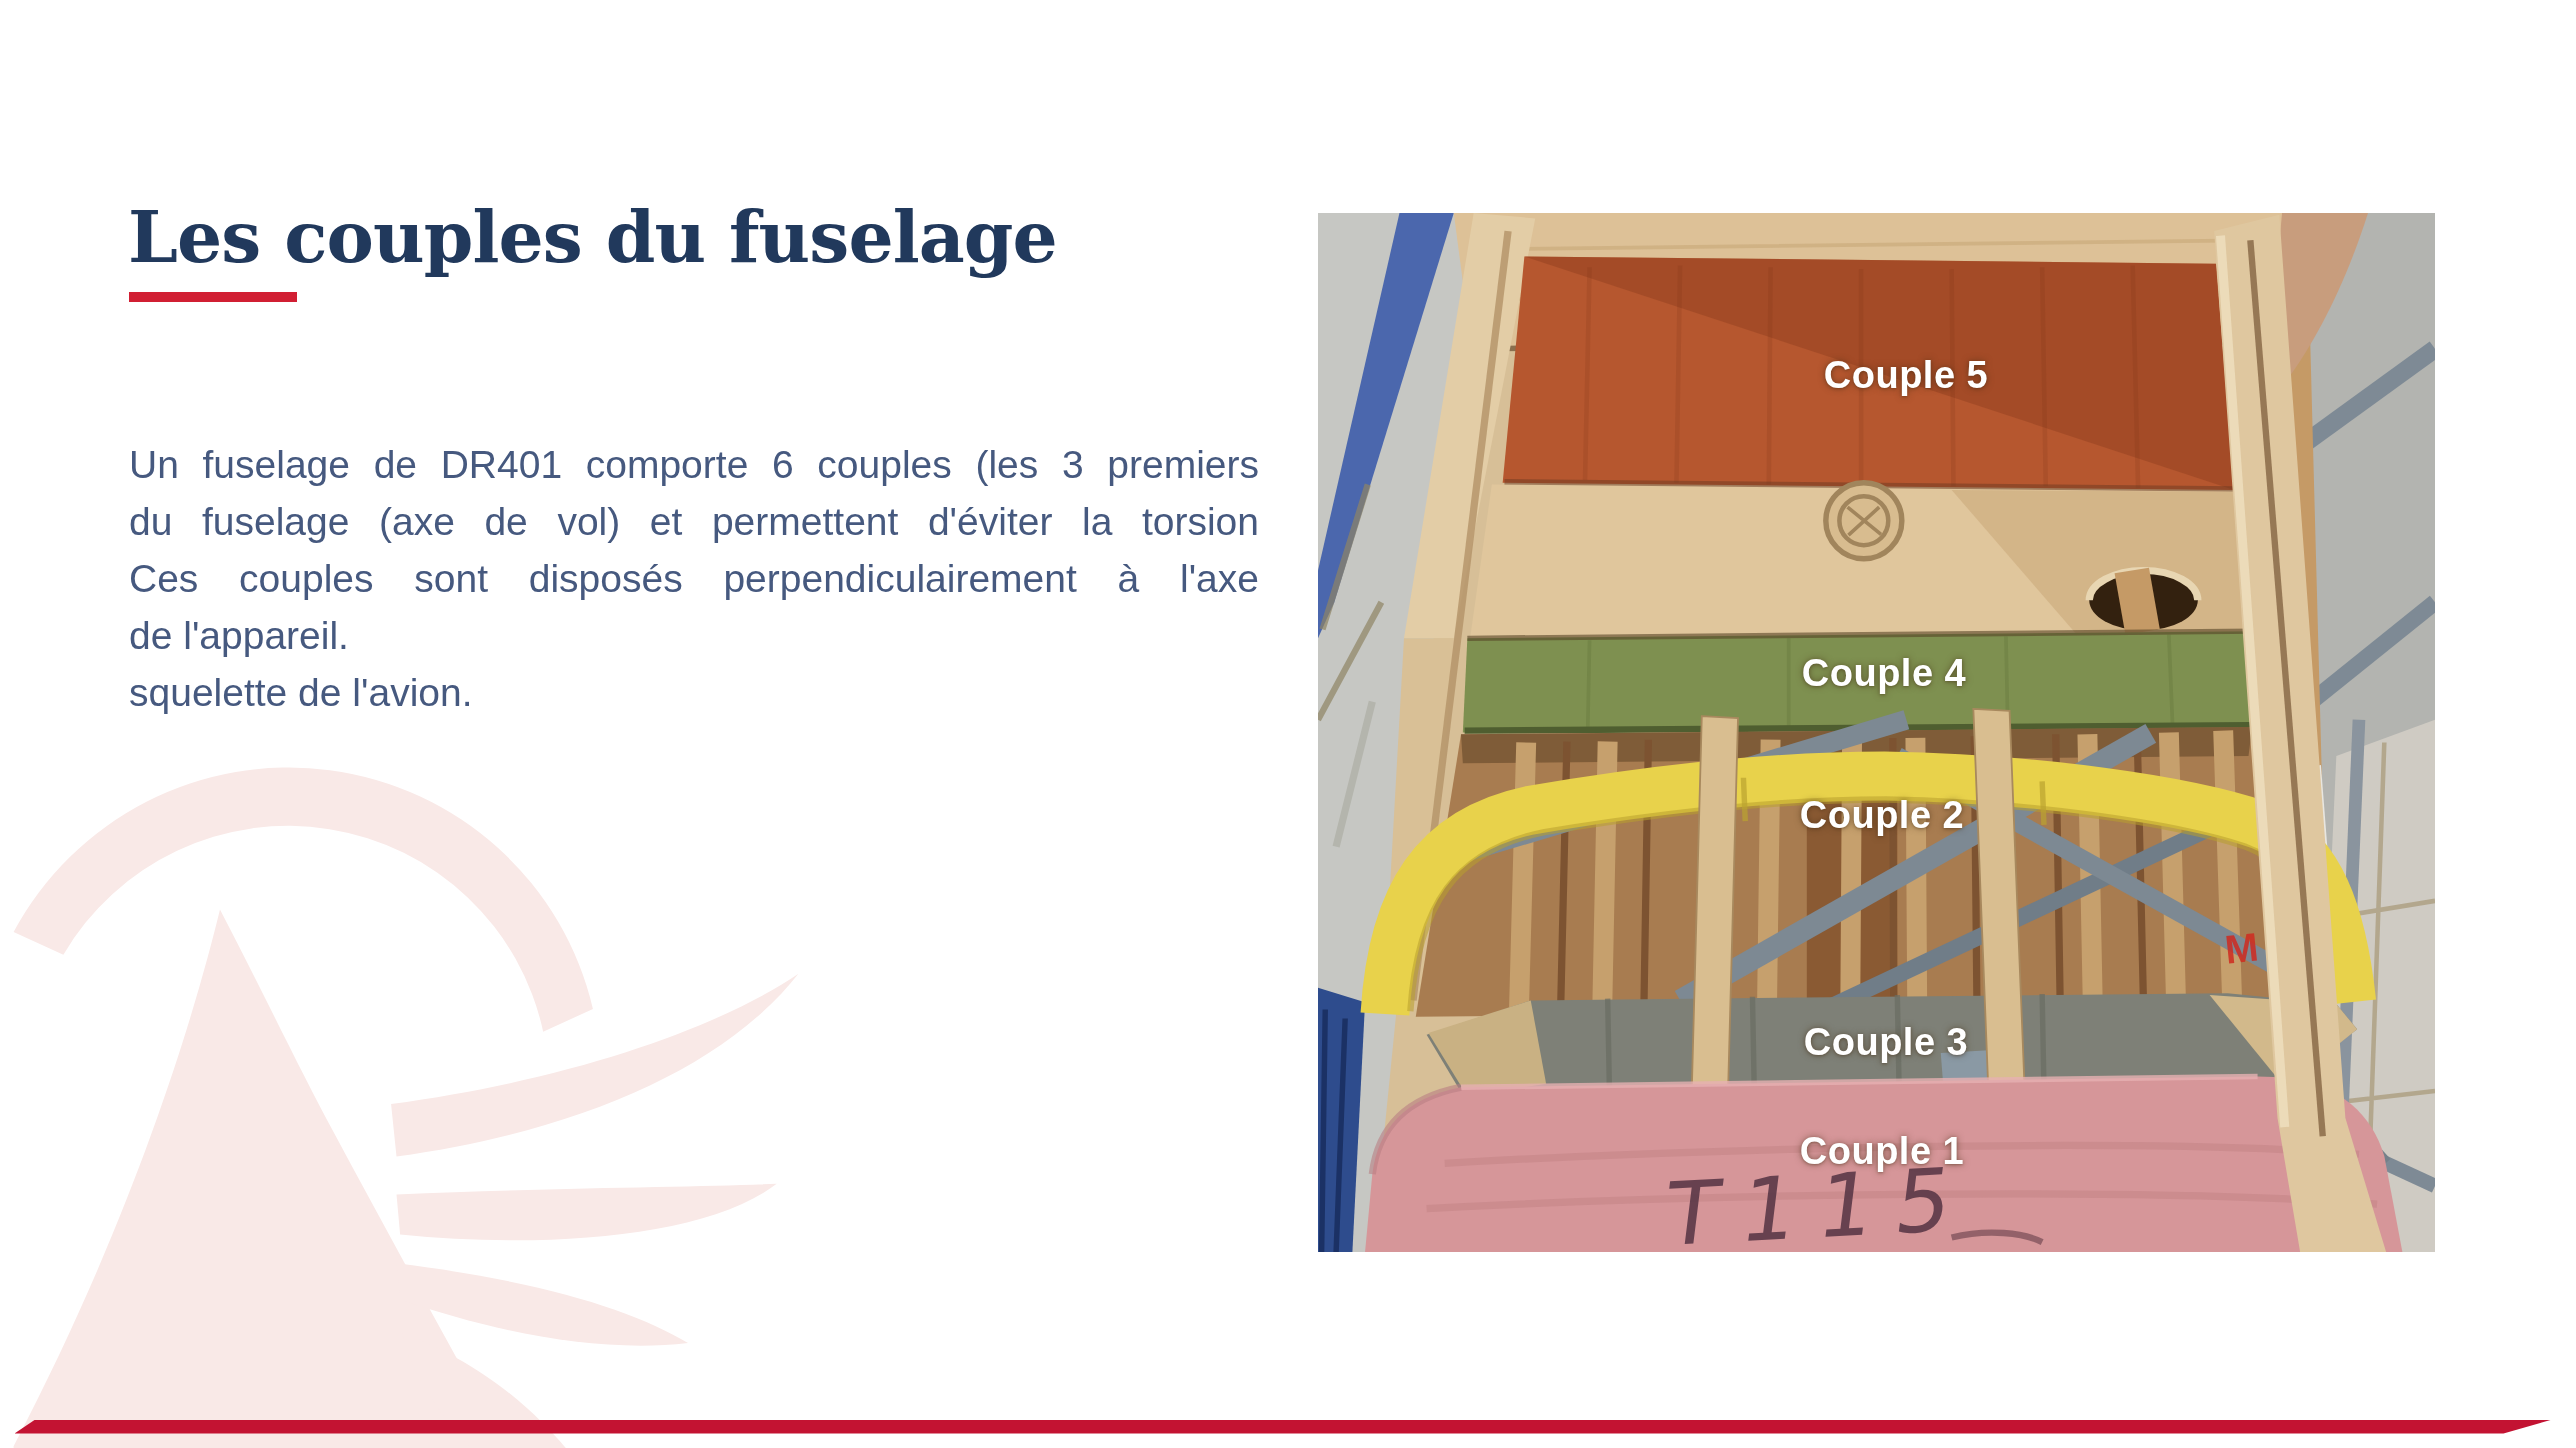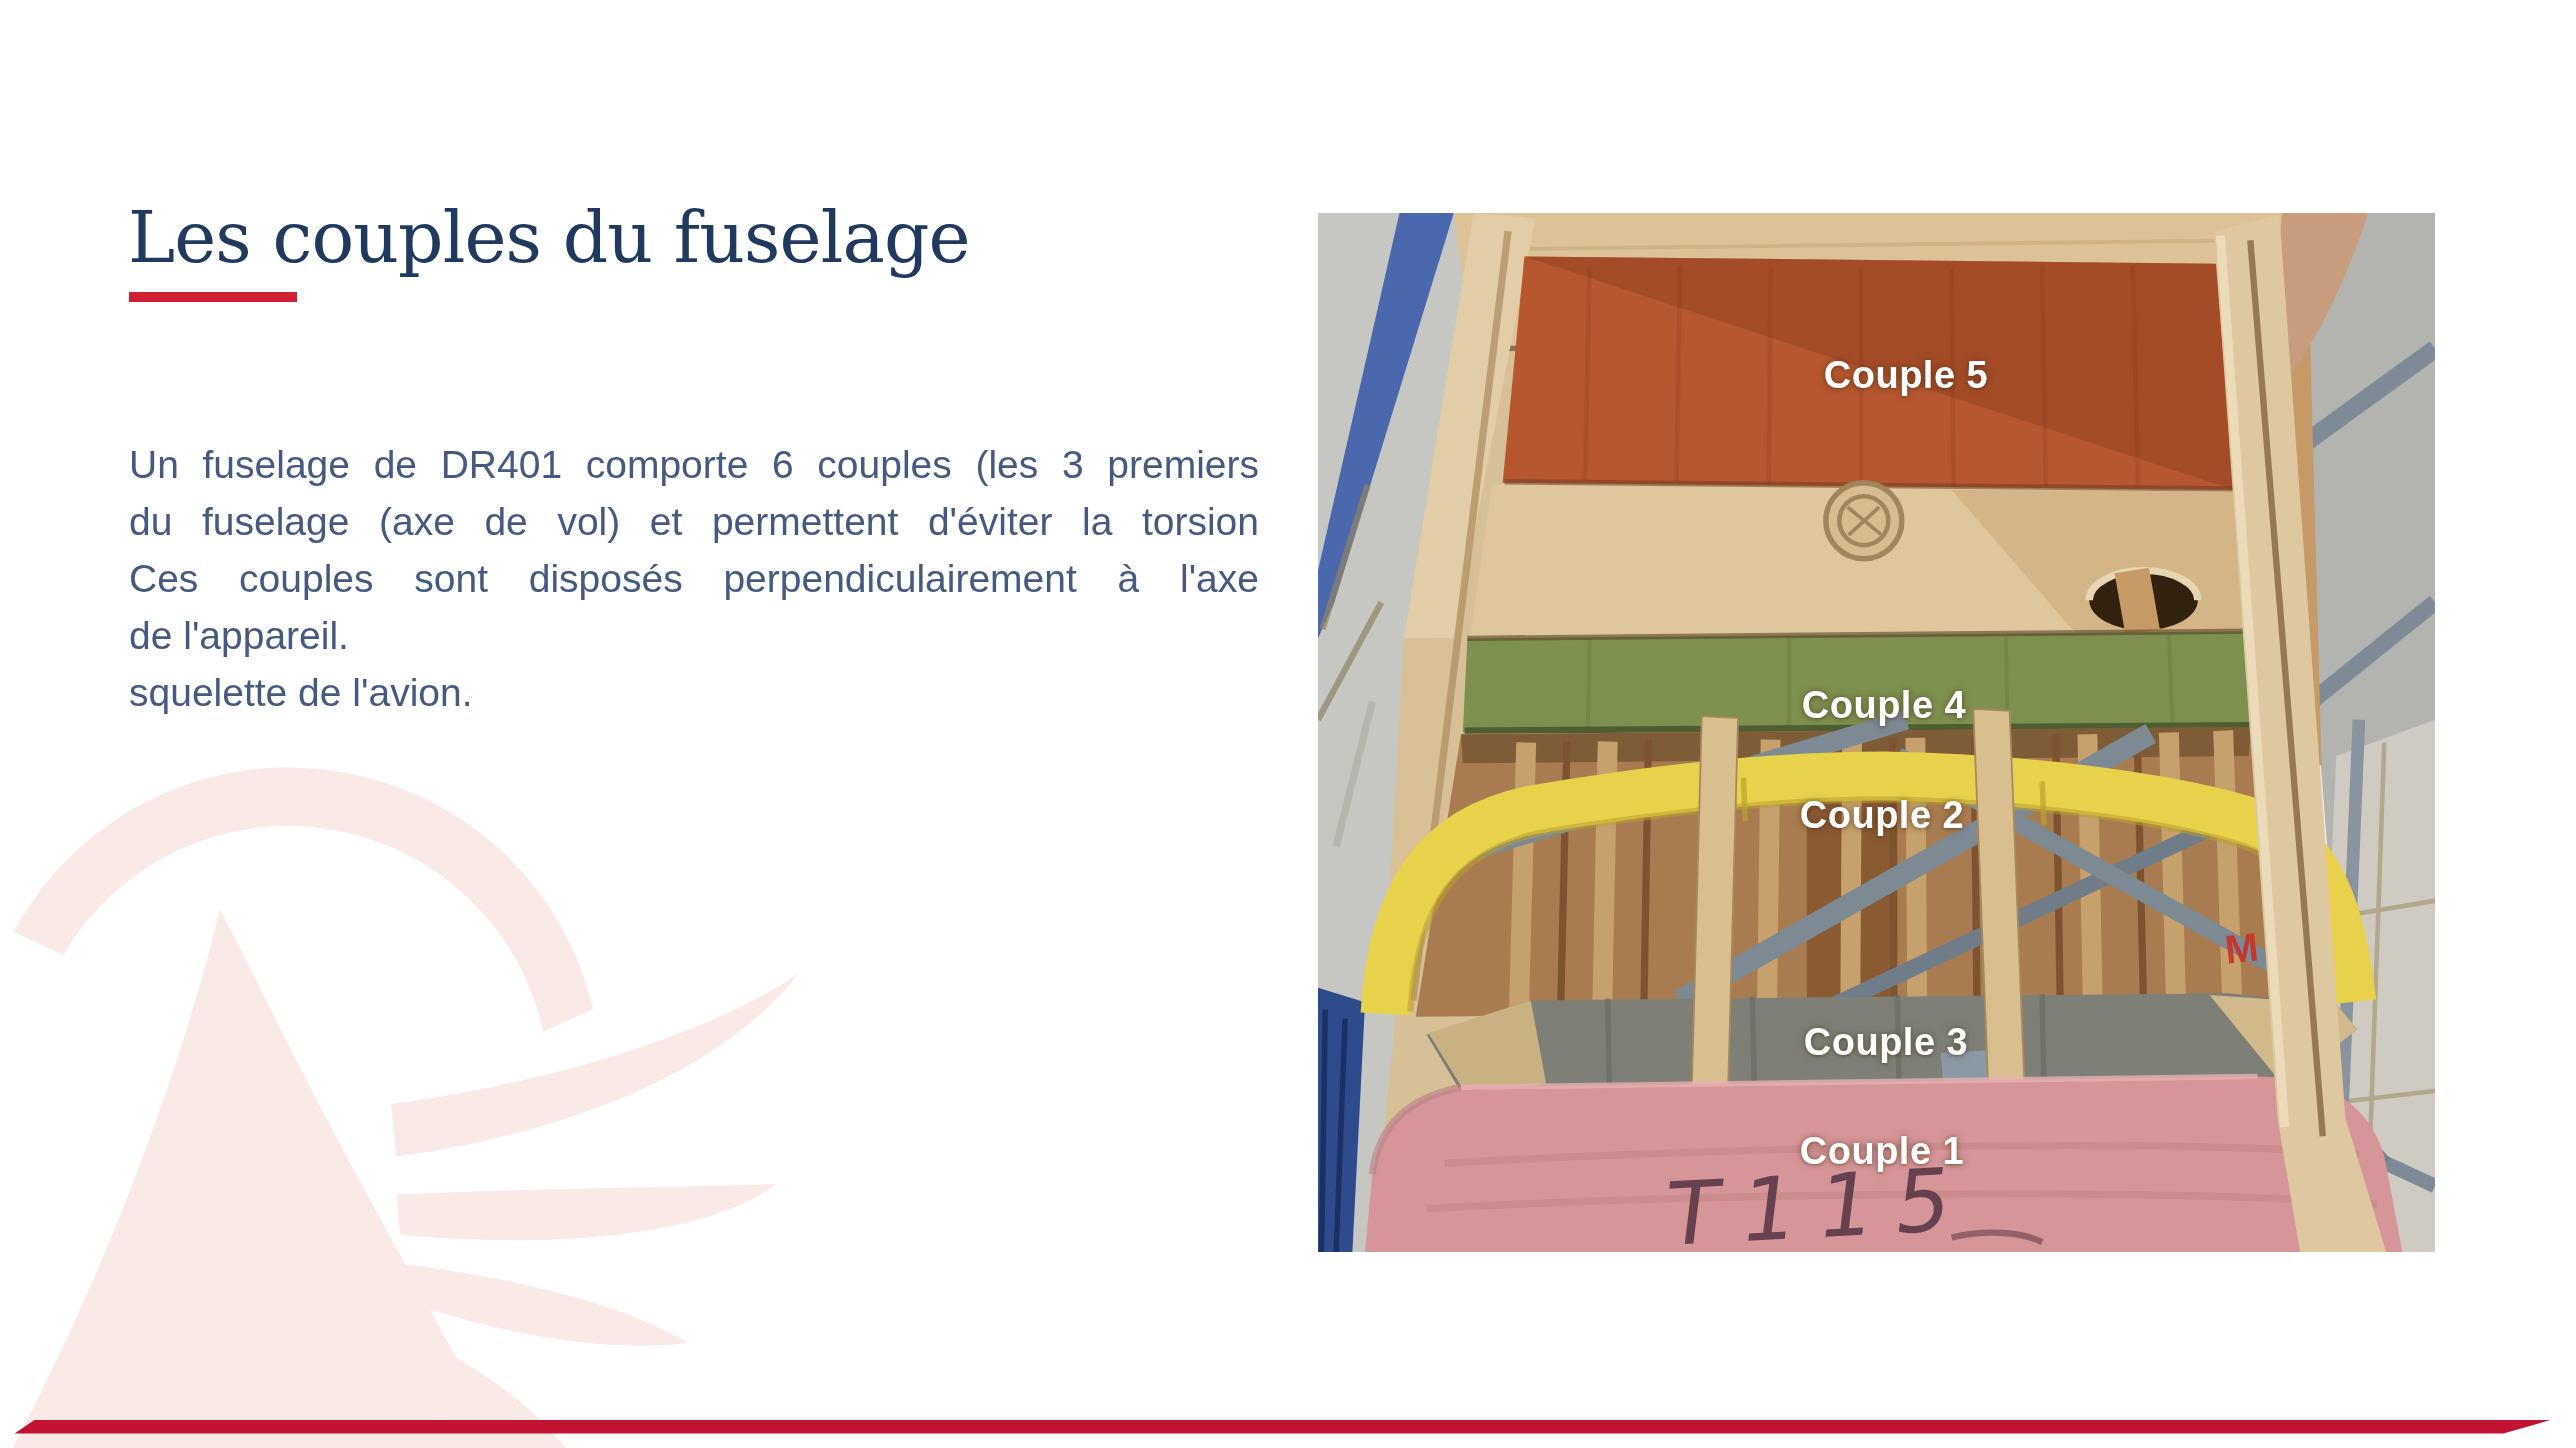--- a/index.html
+++ b/index.html
@@ -4,39 +4,39 @@
 <style>
   html,body{margin:0;padding:0;background:#ffffff;}
   body{width:2576px;height:1448px;position:relative;overflow:hidden;
        font-family:"Liberation Sans",sans-serif;}
 
   
   .watermark{position:absolute;left:0;top:742px;width:860px;height:706px;z-index:1;}
 
   
   .title{position:absolute;left:128px;top:197px;z-index:2;
-         font-family:"DejaVu Serif","Liberation Serif",serif;font-weight:400;
+         font-family:"DejaVu Serif","Liberation Serif",serif;font-weight:700;
          font-size:71px;line-height:81px;color:#21395c;letter-spacing:-0.9px;}
   .title-underline{position:absolute;left:129px;top:292px;width:168px;height:10px;
          background:#d11f33;z-index:2;}
   .body-block{position:absolute;left:129px;top:436px;width:1130px;z-index:2;
          font-size:39px;line-height:57px;color:#46597f;letter-spacing:0px;}
   .body-block .line{height:57px;white-space:nowrap;}
   .body-block .line.j{white-space:normal;text-align:justify;text-align-last:justify;}
 
   
   .photo{position:absolute;left:1318px;top:213px;width:1117px;height:1039px;
          z-index:3;overflow:hidden;background:#d7bf97;}
   .photo svg.scene{position:absolute;left:0;top:0;width:100%;height:100%;}
   .photo-label{position:absolute;transform:translate(-50%,-50%);
          color:#ffffff;font-weight:bold;font-size:38px;letter-spacing:0.5px;
          text-shadow:0 0 7.2px rgba(70,45,20,.55),0 1.8px 2.7px rgba(70,45,20,.35);
          white-space:nowrap;z-index:5;}
   .lbl-c5{left:588px;top:162px;}
-  .lbl-c4{left:566px;top:492px;text-align:center;}
+  .lbl-c4{left:566px;top:460px;text-align:center;}
   .lbl-c2{left:564px;top:602px;}
   .lbl-c3{left:568px;top:829px;}
   .lbl-c1{left:564px;top:938px;}
   .handwriting{position:absolute;left:348px;top:943px;z-index:4;
          color:#543343;font-size:87px;letter-spacing:22px;
          font-family:"DejaVu Sans",sans-serif;
          transform:rotate(-3deg) skewX(-10deg);opacity:.85;}
   .graffiti{position:absolute;left:907px;top:713px;z-index:4;color:#cf2b20;
          font-weight:bold;font-size:40px;transform:rotate(-6deg);opacity:.85;}
 

